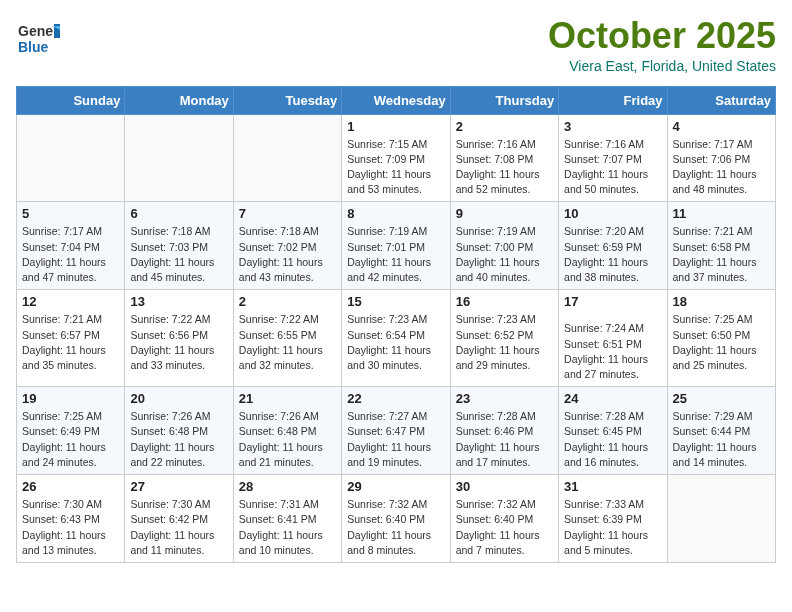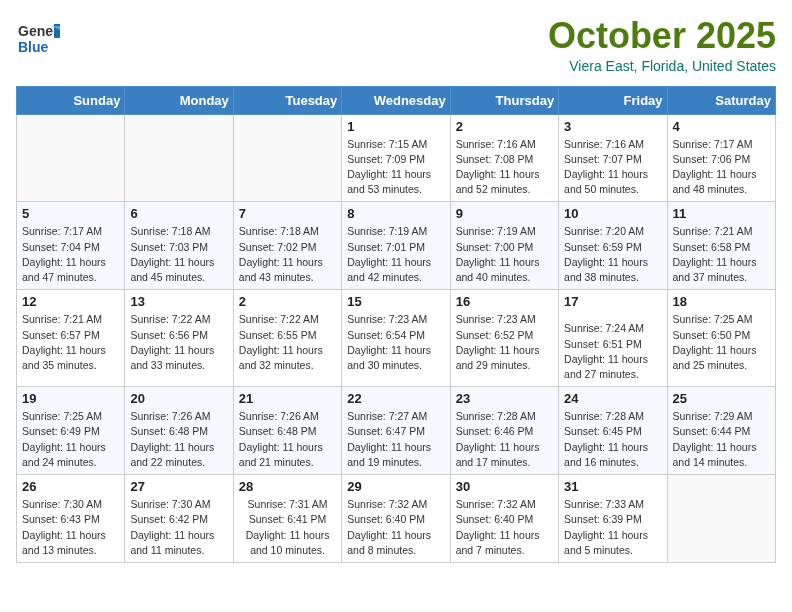--- a/index.html
+++ b/index.html
@@ -280,21 +280,21 @@
 Daylight: 11 hours and 13 minutes.</div>
         </td>
         <td>
           <span class="day-num">27</span>
           <div class="day-info" style="white-space: pre-line;">Sunrise: 7:30 AM
 Sunset: 6:42 PM
 Daylight: 11 hours and 11 minutes.</div>
         </td>
         <td>
           <span class="day-num">28</span>
-          <div class="day-info" style="white-space: pre-line; text-align: center;">Sunrise: 7:31 AM
+          <div class="day-info" style="white-space: pre-line;">Sunrise: 7:31 AM
 Sunset: 6:41 PM
 Daylight: 11 hours and 10 minutes.</div>
         </td>
         <td>
           <span class="day-num">29</span>
           <div class="day-info" style="white-space: pre-line;">Sunrise: 7:32 AM
 Sunset: 6:40 PM
 Daylight: 11 hours and 8 minutes.</div>
         </td>
         <td>

